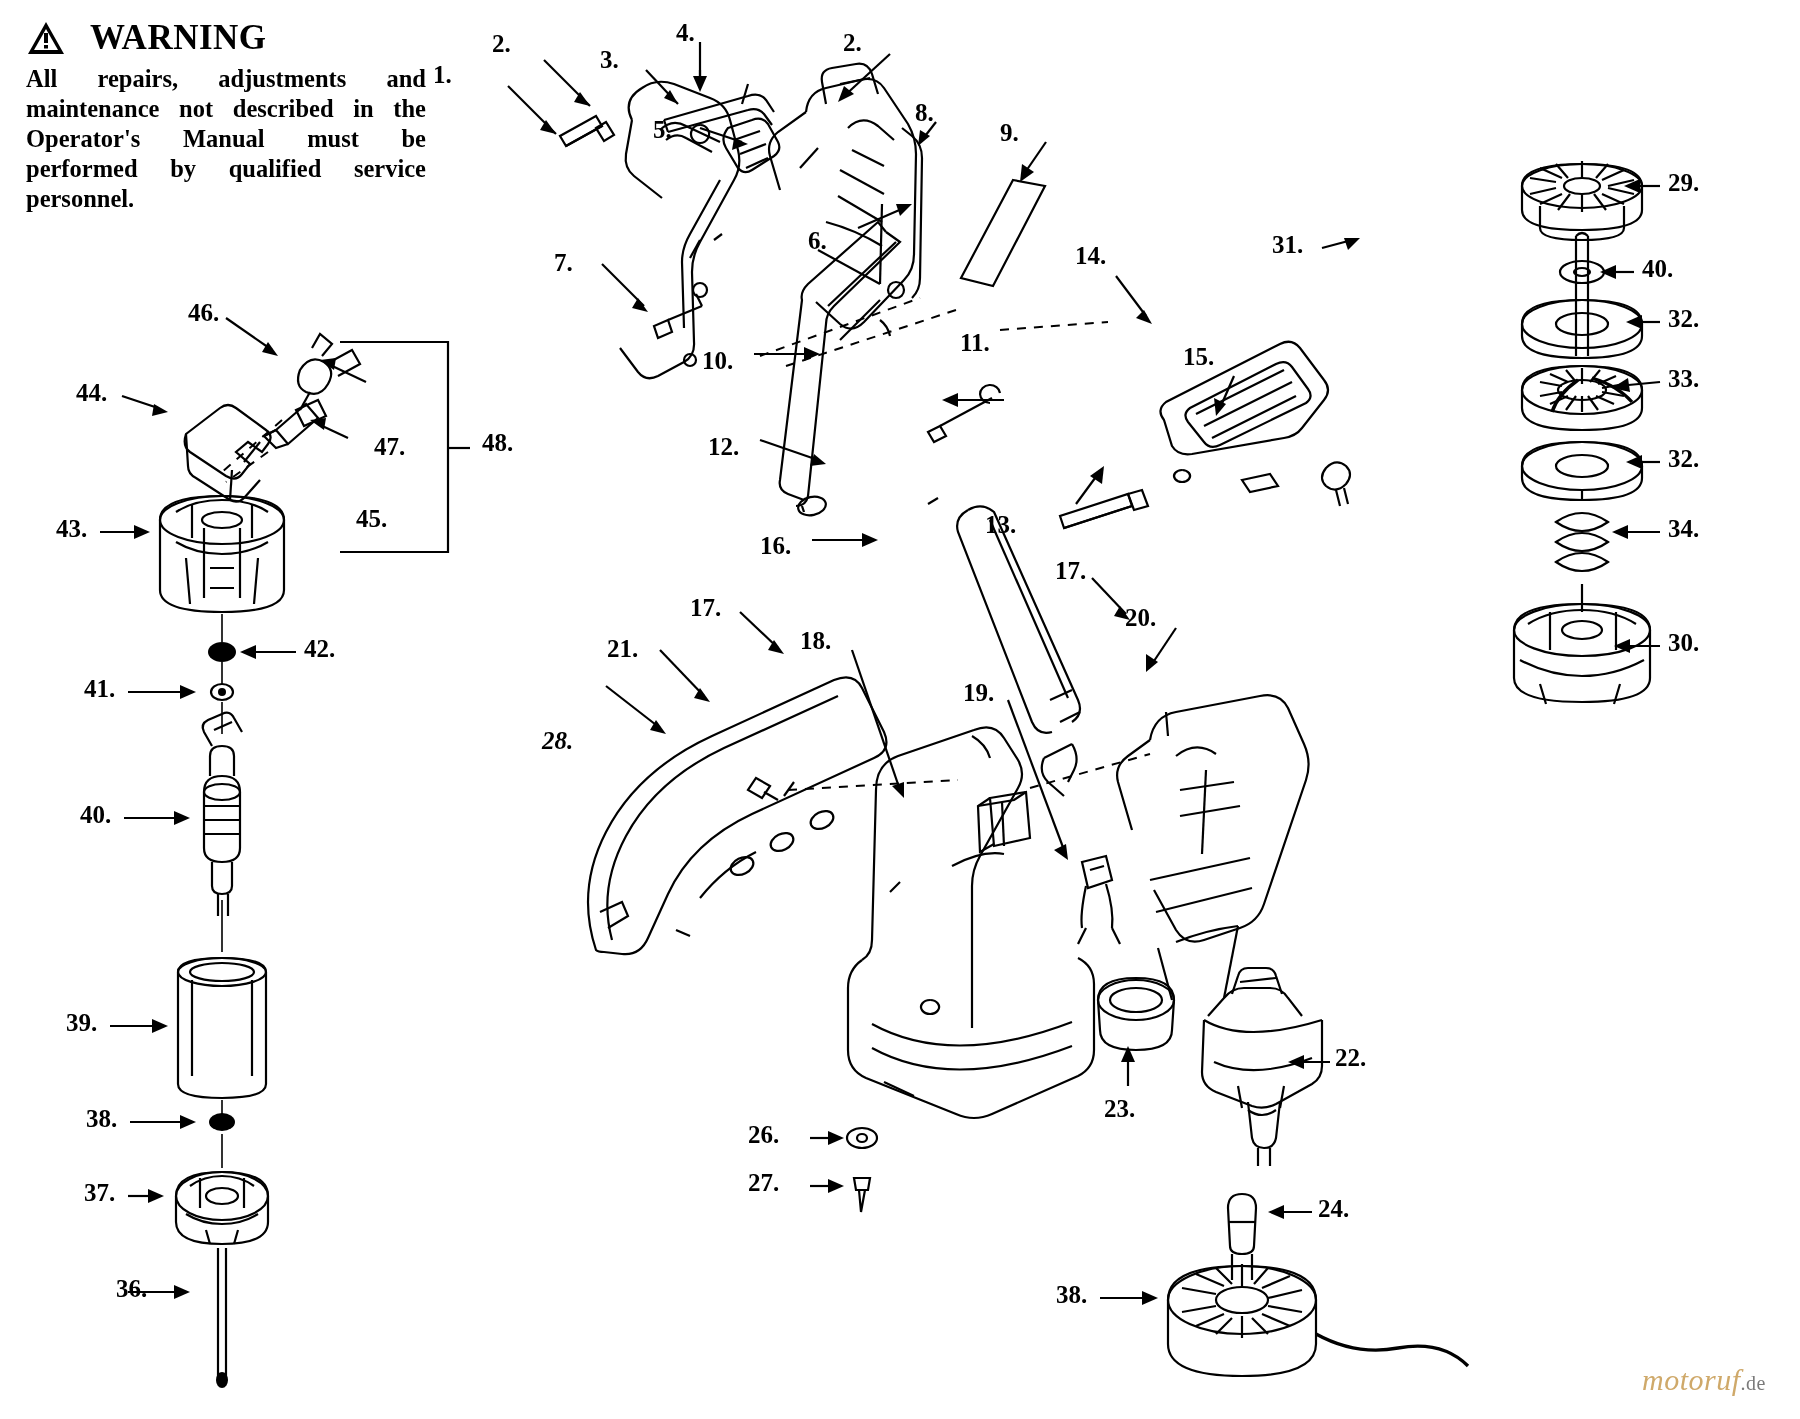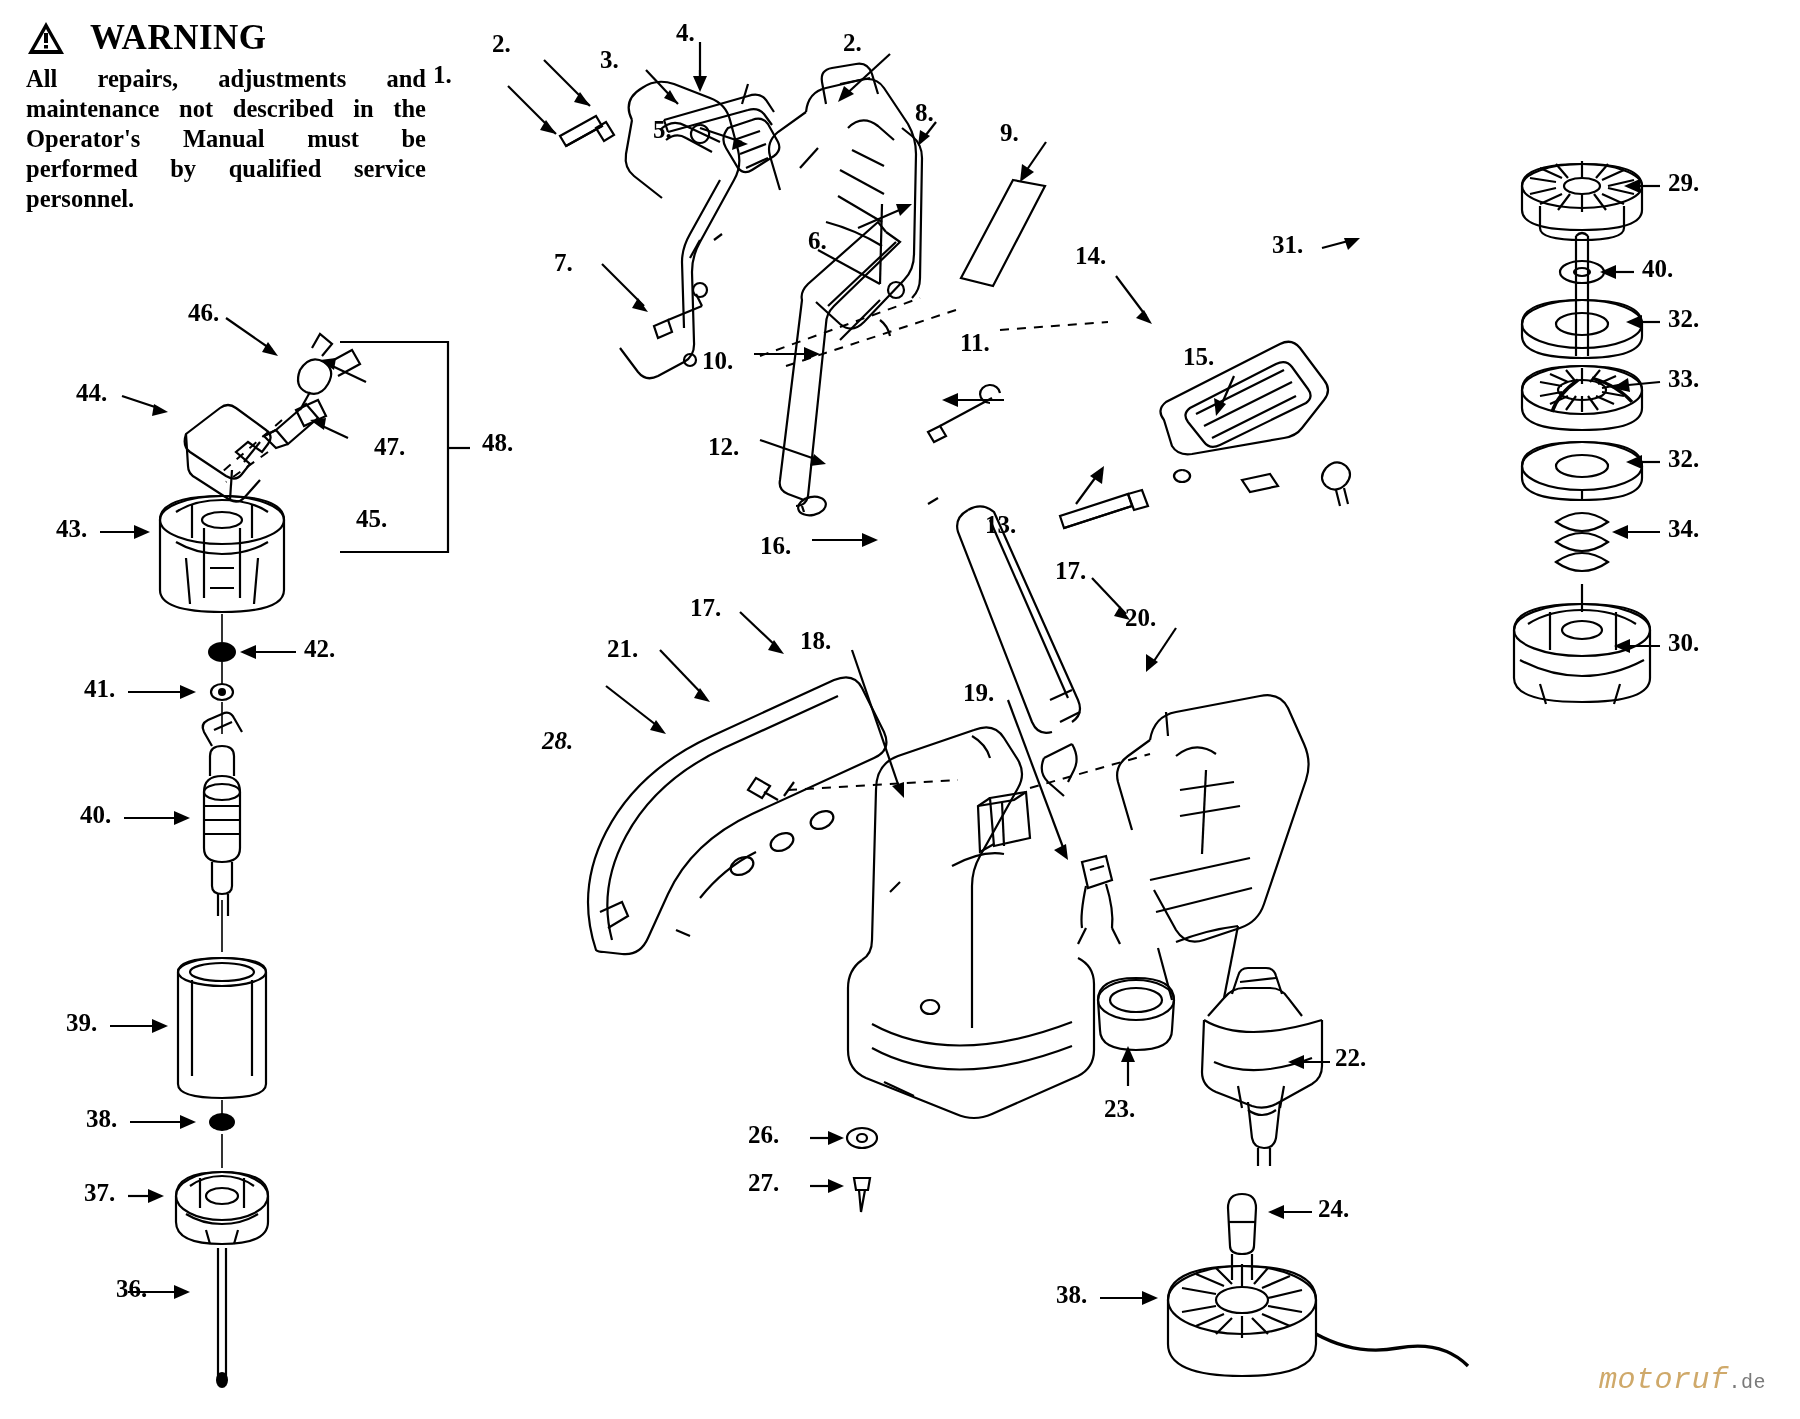--- a/index.html
+++ b/index.html
@@ -64,21 +64,21 @@
     font-size: 25px;
     white-space: nowrap;
     line-height: 1;
   }
 
   
   .watermark {
     position: absolute;
     right: 34px;
     bottom: 22px;
-    font-family: Liberation Mono, monospace;
+    font-family: Liberation Serif, serif;
     font-size: 30px;
     font-style: italic;
     color: #cfa96a;
     letter-spacing: 0.5px;
   }
   .watermark .de {
     color: #7a7a7a;
     font-size: 20px;
     font-style: normal;
   }

